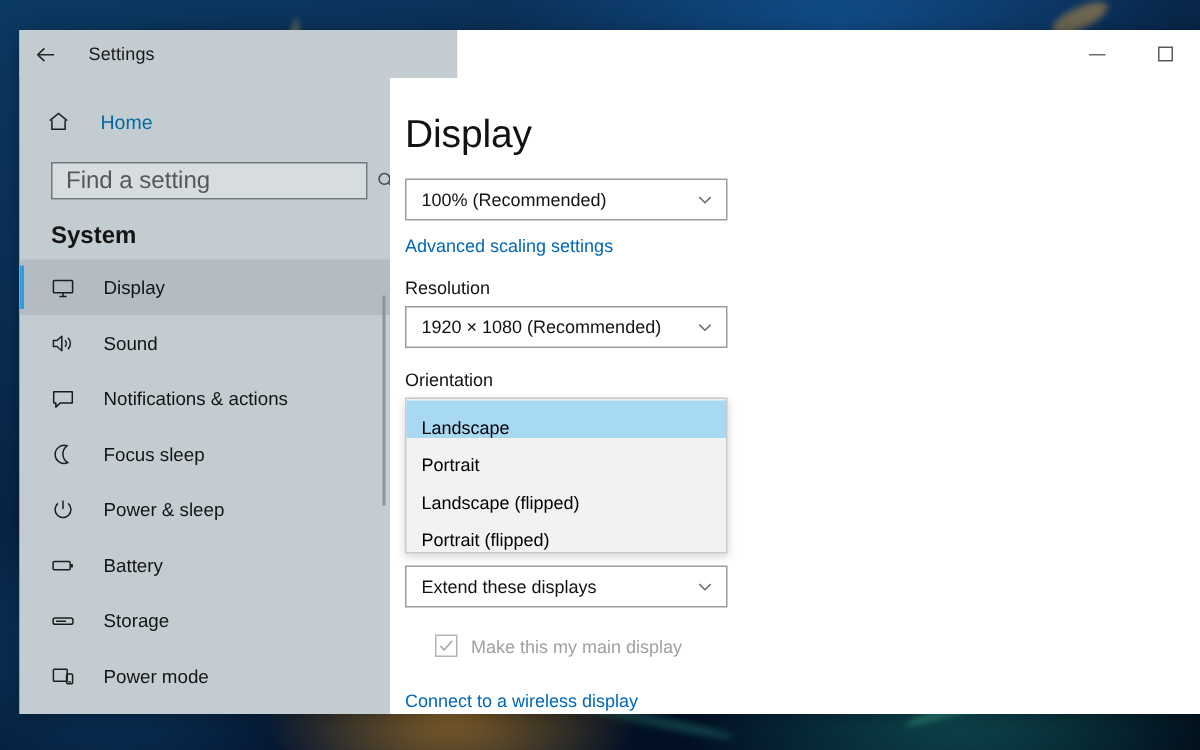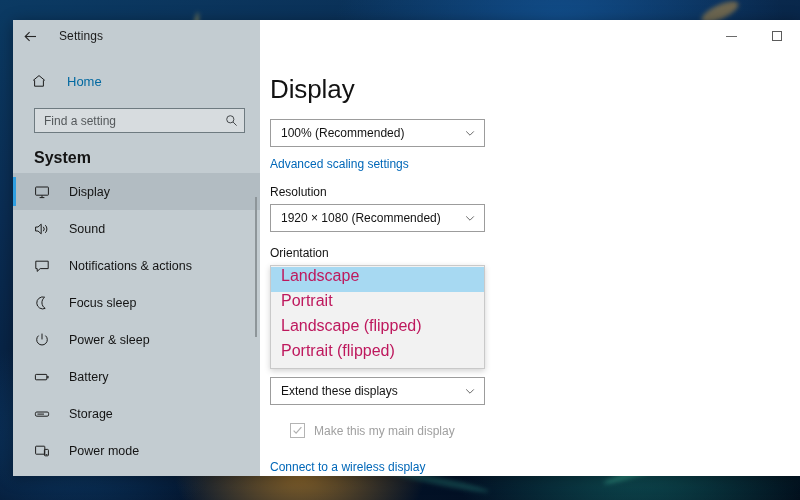--- a/index.html
+++ b/index.html
@@ -49,21 +49,21 @@
   
   #titlebar {
     height: 32px;
     background: #ffffff;
     display: flex;
     align-items: center;
     flex: 0 0 32px;
     position: relative;
   }
   #titlebar-left {
-    width: 247px;
+    width: 292px;
     height: 32px;
     display: flex;
     align-items: center;
     background: #c3ccd1;
   }
   .back-btn {
     width: 34px;
     height: 32px;
     display: flex;
     align-items: center;
@@ -129,21 +129,21 @@
     display: flex;
     align-items: center;
     padding: 0 6px 0 9px;
   }
   .search-input {
     flex: 1;
     border: none;
     outline: none;
     background: transparent;
     font-family: "Liberation Sans", sans-serif;
-    font-size: 12px;
+    font-size: 16px;
     color: #a16207;
   }
   .search-input::placeholder { color: #54585b; }
   .search-icon { color: #45494c; display: flex; align-items: center; }
 
   .section-title {
     font-size: 16px;
     font-weight: bold;
     color: #141414;
     padding: 16px 0 4px 21px;
@@ -231,24 +231,24 @@
   .dropdown-open {
     width: 215px;
     border: 1px solid #c9c9c9;
     background: #f2f2f2;
     box-shadow: 0 2px 6px rgba(0,0,0,0.18);
     padding: 1px 0;
   }
   .dropdown-item {
     height: 25px;
     display: flex;
-    align-items: flex-start;
+    align-items: flex-end;
     padding-left: 10px;
-    font-size: 16px;
-    color: #be185d;
+    font-size: 12px;
+    color: #000000;
   }
   .dropdown-item.selected { background: #a7d9f2; }
 
   .combo.below { margin-top: 8px; }
 
   
   .check-row {
     display: flex;
     align-items: flex-end;
     margin-top: 18px;

